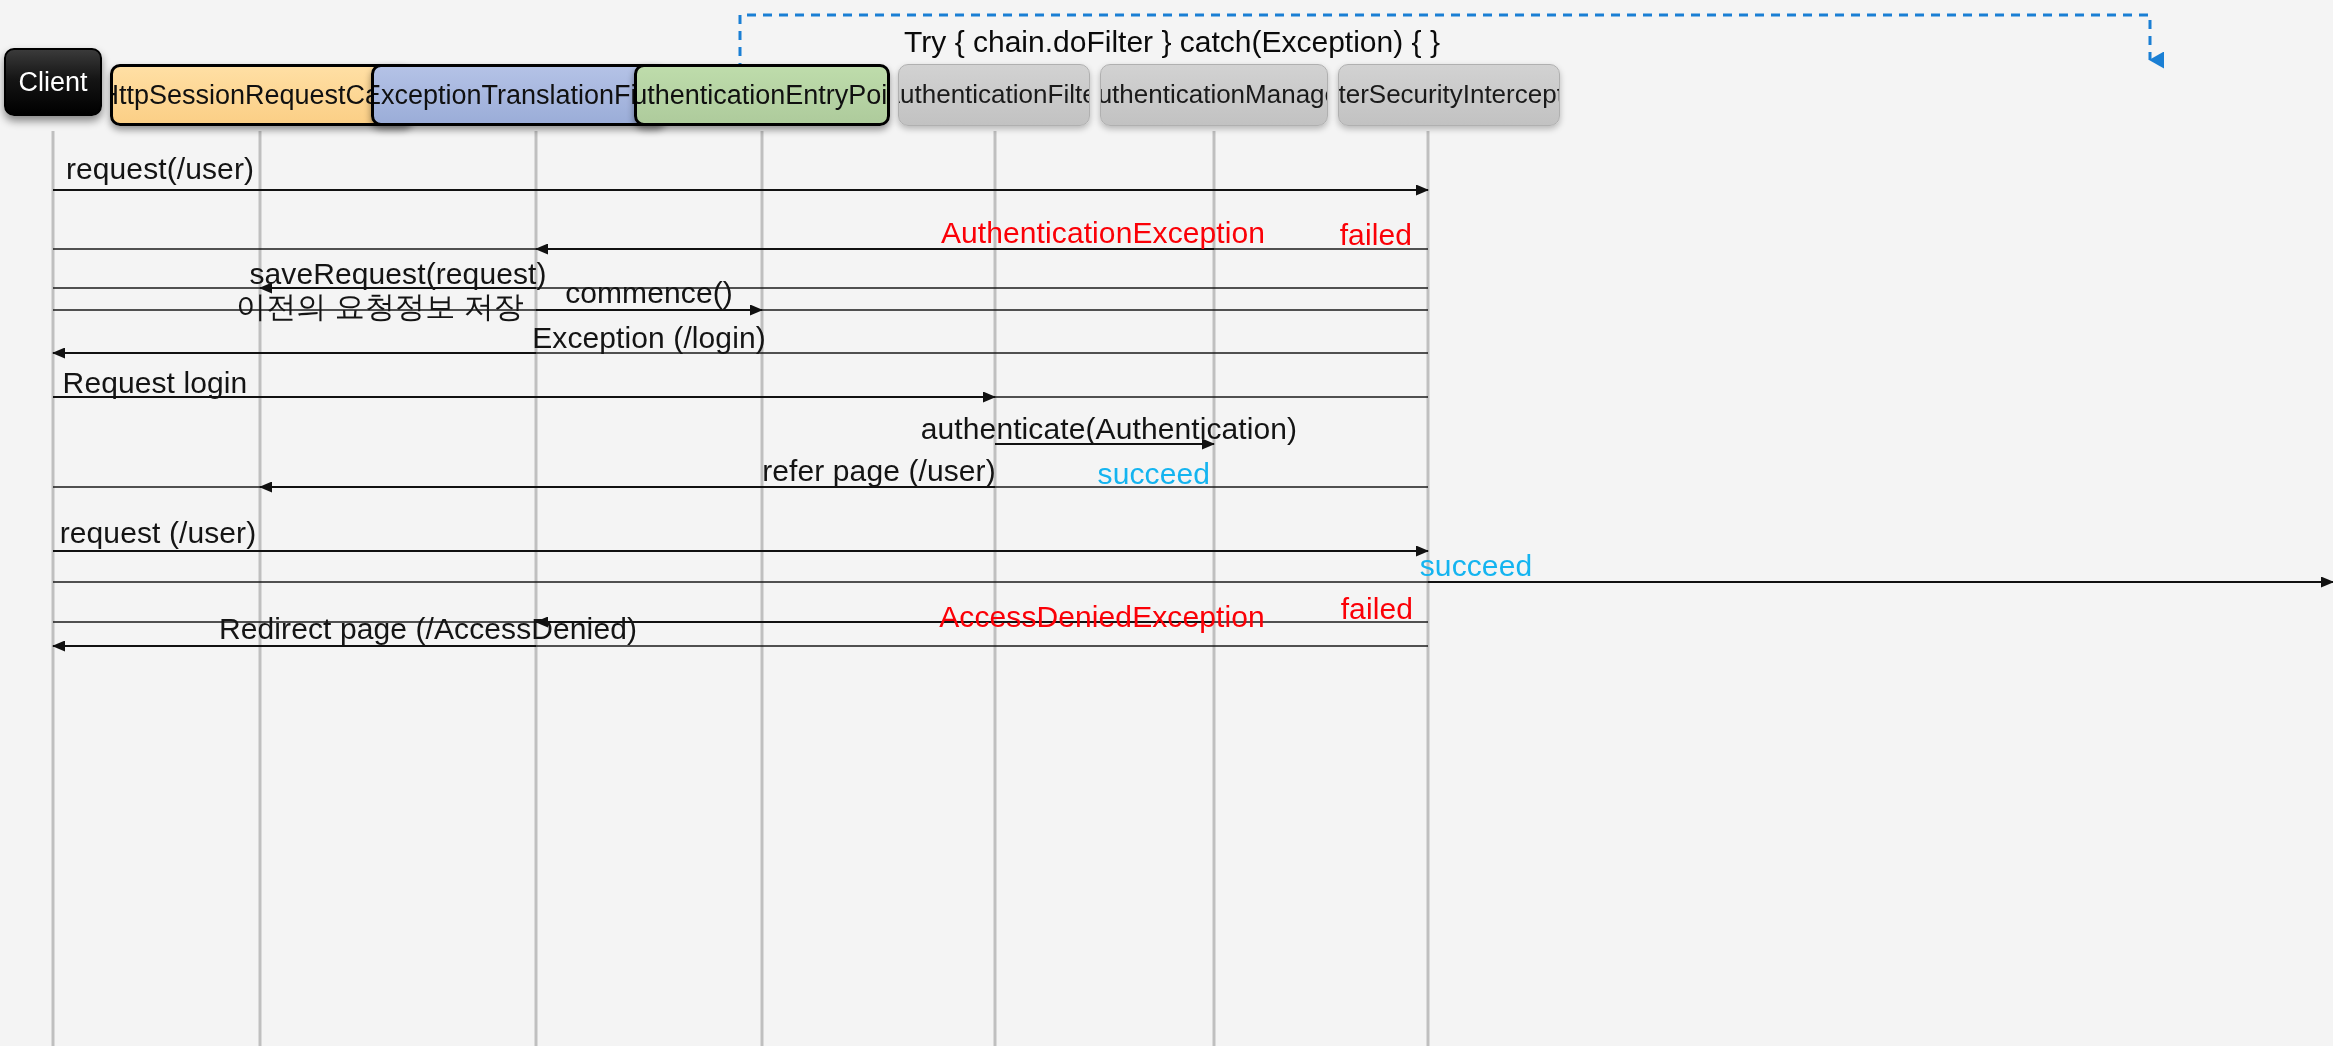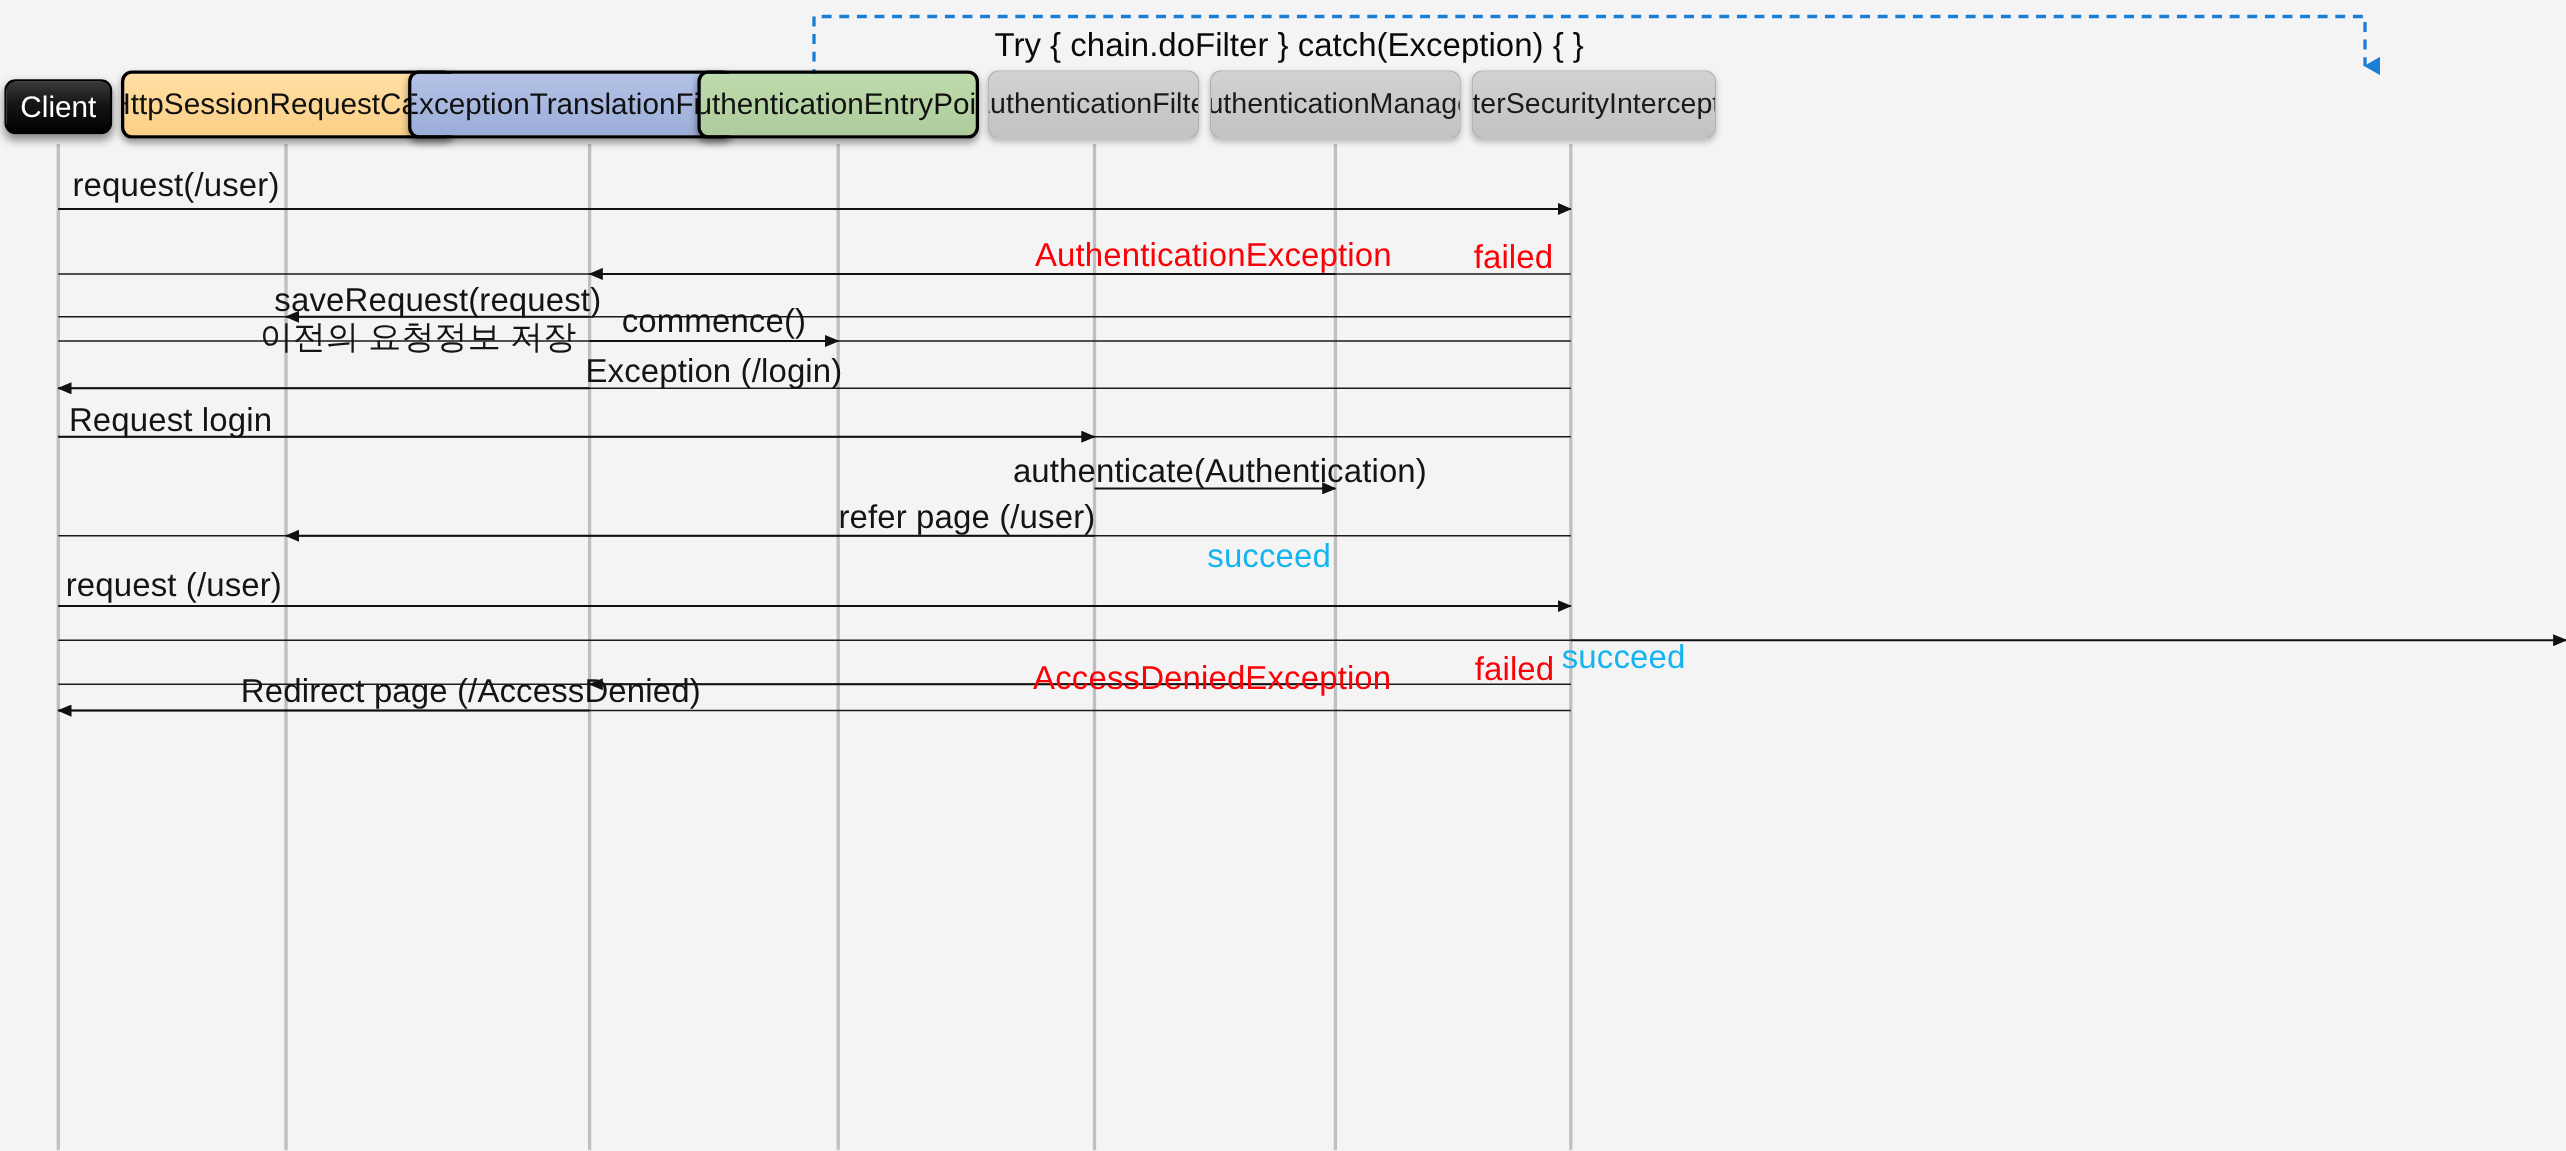--- a/index.html
+++ b/index.html
@@ -75,21 +75,21 @@
   
   .msg-label {
     position: absolute;
     font-size: 30px;
     color: #141414;
     white-space: nowrap;
     transform: translate(-50%, -50%);
     letter-spacing: 0.1px;
   }
   .msg-label.red   { color: #fb0007; }
-  .msg-label.cyan  { color: #14b4f0; margin-top: 32px; }
+  .msg-label.cyan  { color: #14b4f0; }
   .msg-label.right { transform: translate(-100%, -50%); }
 
   .frame-title {
     position: absolute;
     font-size: 30px;
     color: #0a0a0a;
     white-space: nowrap;
     transform: translate(-50%, -50%);
   }
 </style>
@@ -145,21 +145,21 @@
         <line x1="995" x2="1214" y1="444" y2="444" stroke="#111111" stroke-width="1.8" marker-end="url(#arrowR)"></line>
         <line x1="995" x2="260" y1="487" y2="487" stroke="#111111" stroke-width="1.8" marker-end="url(#arrowL)"></line>
         <line x1="53" x2="1428" y1="551" y2="551" stroke="#111111" stroke-width="1.8" marker-end="url(#arrowR)"></line>
         <line x1="1428" x2="2333" y1="582" y2="582" stroke="#111111" stroke-width="1.8" marker-end="url(#arrowR)"></line>
         <line x1="1214" x2="536" y1="622" y2="622" stroke="#111111" stroke-width="1.8" marker-end="url(#arrowL)"></line>
         <line x1="536" x2="53" y1="646" y2="646" stroke="#111111" stroke-width="1.8" marker-end="url(#arrowL)"></line>
       </g>
   </svg>
 
   <div id="participants-layer">
-      <div class="participant client" style="left: 4px; top: 72px; width: 98px; height: 50px;">
+      <div class="participant client" style="left: 4px; top: 48px; width: 98px; height: 68px;">
         <span>Client</span>
       </div>
       <div class="participant orange" style="left: 110px; top: 64px; width: 303px; height: 62px;">
         <span>HttpSessionRequestCache</span>
       </div>
       <div class="participant blue" style="left: 371px; top: 64px; width: 295px; height: 62px;">
         <span>ExceptionTranslationFilter</span>
       </div>
       <div class="participant green" style="left: 634px; top: 64px; width: 256px; height: 62px;">
         <span>AuthenticationEntryPoint</span>

